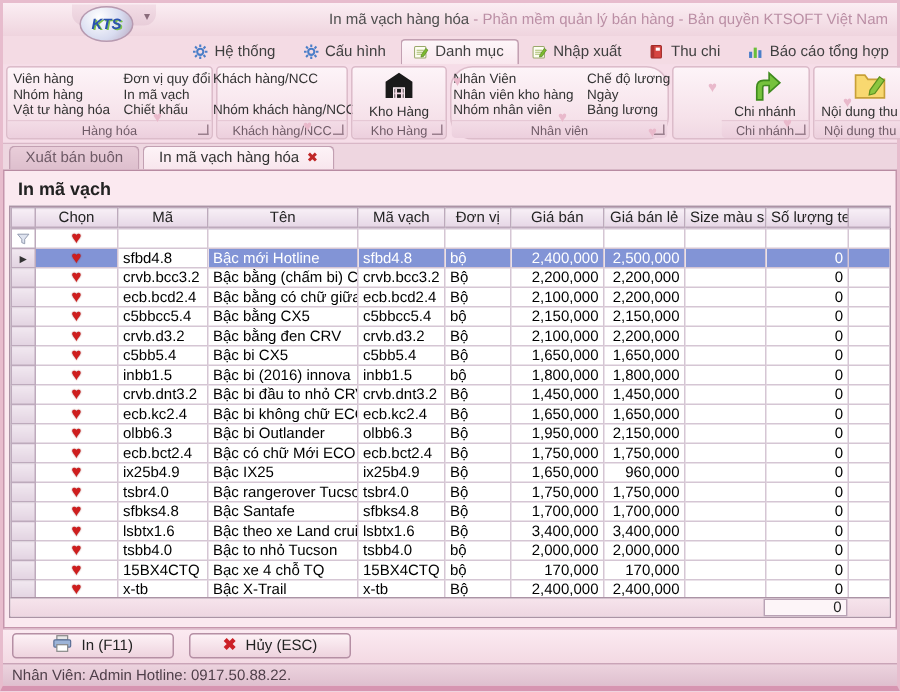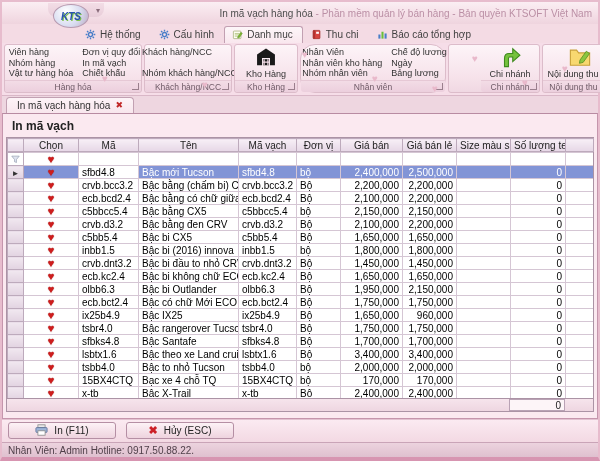--- a/index.html
+++ b/index.html
@@ -17,21 +17,21 @@
           font-size:10px; font-weight:bold; font-style:italic; color:#2a52b0;
           text-shadow:1px 1px 0 #7dc24a; cursor:pointer;margin-left:44px; }
   .qat { position:absolute; left:46px; top:1px; width:56px; height:14px; border-radius:0 0 8px 8px;
          background:linear-gradient(#f3dde6,#e8cdd9); display:flex; align-items:center;
          justify-content:flex-end; padding-right:4px; color:#8a6d7c; font-size:8px; cursor:pointer; }
   .title { font-size:10px; white-space:nowrap; }
   .title .t-main { color:#4d4d4d; }
   .title .t-rest { color:#bb8fa5; }
 
   
-  .tabrow { height:19px; display:flex; align-items:flex-end; padding-left:75px; background:#f4dbe4; }
+  .tabrow { height:19px; display:flex; align-items:flex-end; padding-left:118px; background:#f4dbe4; }
   .rtab { display:flex; align-items:center; gap:4px; padding:2px 9px 3px 7px; font-size:10px; color:#3f3f3f;
           border:1px solid transparent; border-bottom:none; border-radius:3px 3px 0 0; cursor:pointer; white-space:nowrap; }
   .rtab.active { background:linear-gradient(#fdf6f9,#f9e7ee); border-color:#c2a0b2; }
   .rtab .ticon svg { width:11px; height:11px; display:block; }
 
   
   .ribbon { height:52px; background:#f6dde8; display:flex; gap:2px; padding:1px 2px 2px 2px; position:relative; }
   .rgroup { background:linear-gradient(#fdf4f8,#f6e2ea 70%,#f0d8e3); border:1px solid #dcbcca; border-radius:3px;
             display:flex; flex-direction:column; position:relative; flex:none; }
   .gitems { flex:1; display:flex; align-items:center; justify-content:center; gap:2px; padding:1px 2px; }
@@ -138,20 +138,30 @@
             <rect x="2" y="3" width="11" height="11" rx="1" fill="#fdfdf2" stroke="#9aa86a"></rect>
             <path d="M4 6.5h7M4 8.5h7M4 10.5h5" stroke="#a8bc6e" stroke-width="1"></path>
             <path d="M8.6 11l4.2-6.2 2.2 1.5-4.2 6.2-2.6.6z" fill="#7cba2f" stroke="#4e7d1a" stroke-width=".6"></path>
           </svg>
         </span>
         <span>Danh mục</span>
       </div>
       <div class="rtab">
         <span class="ticon">
           <svg viewBox="0 0 16 16">
+            <rect x="2" y="3" width="11" height="11" rx="1" fill="#fdfdf2" stroke="#9aa86a"></rect>
+            <path d="M4 6.5h7M4 8.5h7M4 10.5h5" stroke="#a8bc6e" stroke-width="1"></path>
+            <path d="M8.6 11l4.2-6.2 2.2 1.5-4.2 6.2-2.6.6z" fill="#7cba2f" stroke="#4e7d1a" stroke-width=".6"></path>
+          </svg>
+        </span>
+        <span>Nhập xuất</span>
+      </div>
+      <div class="rtab">
+        <span class="ticon">
+          <svg viewBox="0 0 16 16">
             <rect x="3" y="2" width="10" height="12" rx="1" fill="#d64541" stroke="#9e2b28"></rect>
             <rect x="3" y="2" width="3" height="12" fill="#b03330"></rect>
             <rect x="7.5" y="4" width="4" height="3" fill="#fff"></rect>
           </svg>
         </span>
         <span>Thu chi</span>
       </div>
       <div class="rtab">
         <span class="ticon">
           <svg viewBox="0 0 16 16">
@@ -329,20 +339,23 @@
       <span class="deco-heart" style="left: 370px; top: 30px;">♥</span>
       <span class="deco-heart" style="left: 470px; top: 10px;">♥</span>
       <span class="deco-heart" style="left: 520px; top: 34px;">♥</span>
       <span class="deco-heart" style="left: 200px; top: 36px;">♥</span>
       <span class="deco-heart" style="left: 100px; top: 30px;">♥</span>
       <span class="deco-heart" style="left: 560px; top: 20px;">♥</span>
       <span class="deco-heart" style="left: 430px; top: 40px;">♥</span>
     </div>
 
   <div class="doctabs" id="doctabs">
+      <div class="dtab">
+        <span>Xuất bán buôn</span>
+      </div>
       <div class="dtab active">
         <span>In mã vạch hàng hóa</span>
         <span class="closex">✖</span>
       </div>
     </div>
 
   <div class="content">
     <div class="page-title">In mã vạch</div>
     <div class="grid">
       <table>
@@ -403,21 +416,21 @@
                 <td></td>
                 <td></td>
                 <td></td>
                 <td></td>
                 <td></td>
               </tr>
               <tr class="sel">
                 <td class="ind"><span class="arrow-ind">►</span></td>
                 <td class="c-heart"><span class="heart">♥</span></td>
                 <td class="focus">sfbd4.8</td>
-                <td>Bậc mới Tucson</td>
+                <td>Bậc mới Hotline</td>
                 <td>sfbd4.8</td>
                 <td>bộ</td>
                 <td class="num">2,400,000</td>
                 <td class="num">2,500,000</td>
                 <td></td>
                 <td class="num">0</td>
                 <td></td>
               </tr>
               <tr>
                 <td class="ind"></td>

